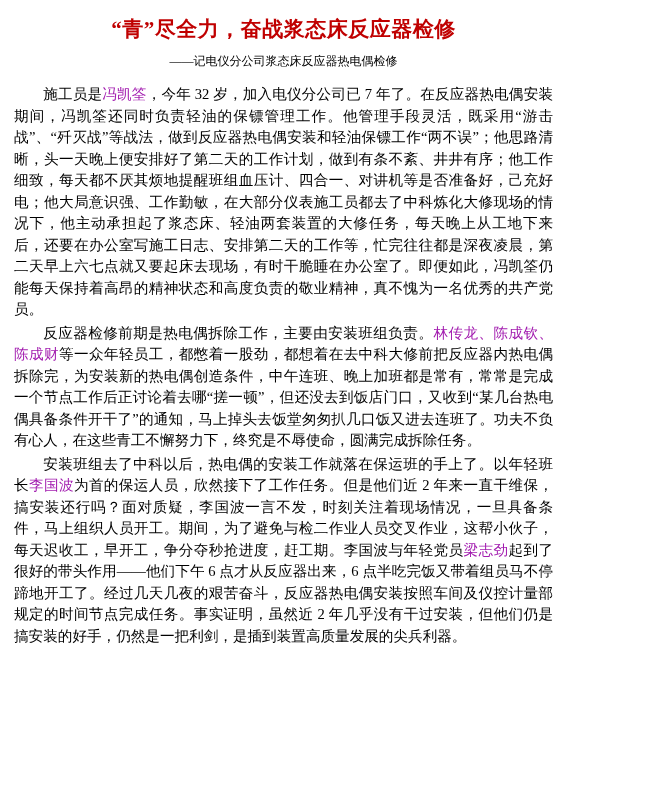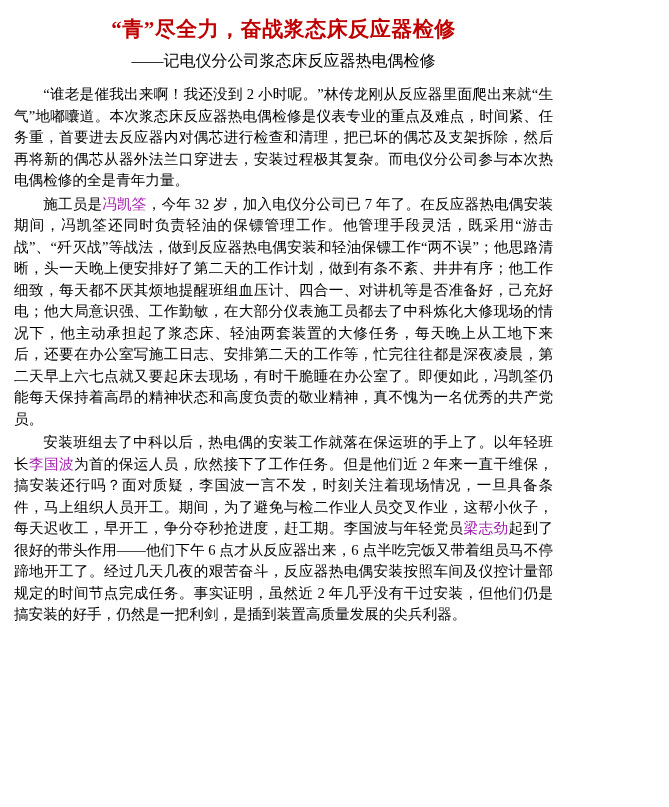--- a/index.html
+++ b/index.html
@@ -23,21 +23,21 @@
     color: #c00000;
     font-weight: bold;
     font-size: 21px;
     line-height: 30px;
     letter-spacing: 0.5px;
     margin: 4px 0 4px 0;
     font-family: "Liberation Serif", "DejaVu Serif", serif;
   }
   .doc-subtitle {
     text-align: center;
-    font-size: 16px;
+    font-size: 12px;
     line-height: 26px;
     margin: 0 0 10px 0;
     color: #000;
   }
   p.para {
     margin: 0 0 2px 0;
     font-size: 14.6px;
     line-height: 21.5px;
     text-align: justify;
     text-justify: inter-ideograph;
@@ -51,18 +51,18 @@
 </style>
 </head>
 <body>
 
 <div class="page">
 
   <div class="doc-title">“青”尽全力，奋战浆态床反应器检修</div>
   <div class="doc-subtitle">——记电仪分公司浆态床反应器热电偶检修</div>
 
   <div id="body-text">
-      <p class="para"><span>“谁老是催我出来啊！我还没到 2 小时呢。”林传龙刚从反应器里面爬出来就“生气”地嘟囔道。本次浆态床反应器热电偶检修是仪表专业的重点及难点，时间紧、任务重，首要进去反应器内对偶芯进行检查和清理，把已坏的偶芯及支架拆除，然后再将新的偶芯从器外法兰口穿进去，安装过程极其复杂。而电仪分公司参与本次热电偶检修的全是青年力量。</span></p>
       <p class="para"><span>施工员是</span><span class="name">冯凯筌</span><span>，今年 32 岁，加入电仪分公司已 7 年了。在反应器热电偶安装期间，冯凯筌还同时负责轻油的保镖管理工作。他管理手段灵活，既采用“游击战”、“歼灭战”等战法，做到反应器热电偶安装和轻油保镖工作“两不误”；他思路清晰，头一天晚上便安排好了第二天的工作计划，做到有条不紊、井井有序；他工作细致，每天都不厌其烦地提醒班组血压计、四合一、对讲机等是否准备好，己充好电；他大局意识强、工作勤敏，在大部分仪表施工员都去了中科炼化大修现场的情况下，他主动承担起了浆态床、轻油两套装置的大修任务，每天晚上从工地下来后，还要在办公室写施工日志、安排第二天的工作等，忙完往往都是深夜凌晨，第二天早上六七点就又要起床去现场，有时干脆睡在办公室了。即便如此，冯凯筌仍能每天保持着高昂的精神状态和高度负责的敬业精神，真不愧为一名优秀的共产党员。</span></p>
+      <p class="para"><span>反应器检修前期是热电偶拆除工作，主要由安装班组负责。</span><span class="name">林传龙、陈成钦、陈成财</span><span>等一众年轻员工，都憋着一股劲，都想着在去中科大修前把反应器内热电偶拆除完，为安装新的热电偶创造条件，中午连班、晚上加班都是常有，常常是完成一个节点工作后正讨论着去哪“搓一顿”，但还没去到饭店门口，又收到“某几台热电偶具备条件开干了”的通知，马上掉头去饭堂匆匆扒几口饭又进去连班了。功夫不负有心人，在这些青工不懈努力下，终究是不辱使命，圆满完成拆除任务。</span></p>
       <p class="para"><span>安装班组去了中科以后，热电偶的安装工作就落在保运班的手上了。以年轻班长</span><span class="name">李国波</span><span>为首的保运人员，欣然接下了工作任务。但是他们近 2 年来一直干维保，搞安装还行吗？面对质疑，李国波一言不发，时刻关注着现场情况，一旦具备条件，马上组织人员开工。期间，为了避免与检二作业人员交叉作业，这帮小伙子，每天迟收工，早开工，争分夺秒抢进度，赶工期。李国波与年轻党员</span><span class="name">梁志劲</span><span>起到了很好的带头作用——他们下午 6 点才从反应器出来，6 点半吃完饭又带着组员马不停蹄地开工了。经过几天几夜的艰苦奋斗，反应器热电偶安装按照车间及仪控计量部规定的时间节点完成任务。事实证明，虽然近 2 年几乎没有干过安装，但他们仍是搞安装的好手，仍然是一把利剑，是插到装置高质量发展的尖兵利器。</span></p>
     </div>
 
 </div>
 
 </body></html>

